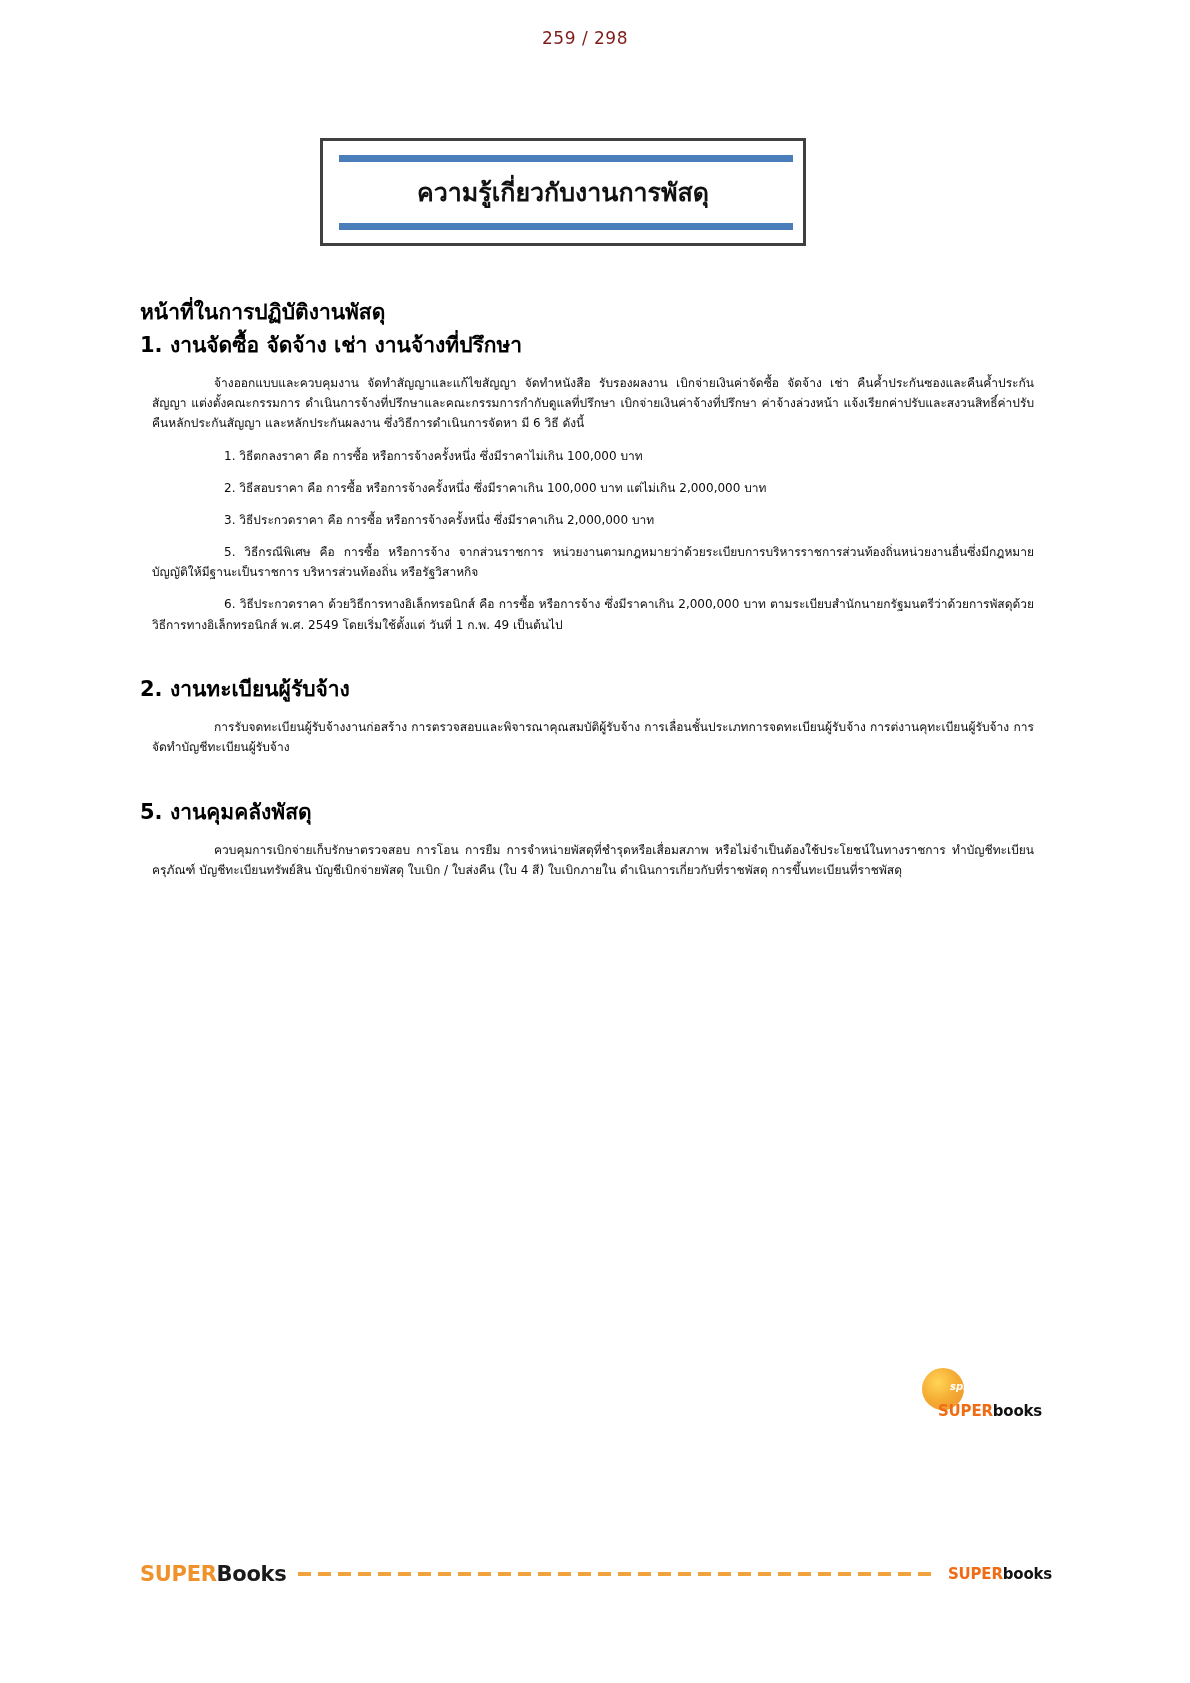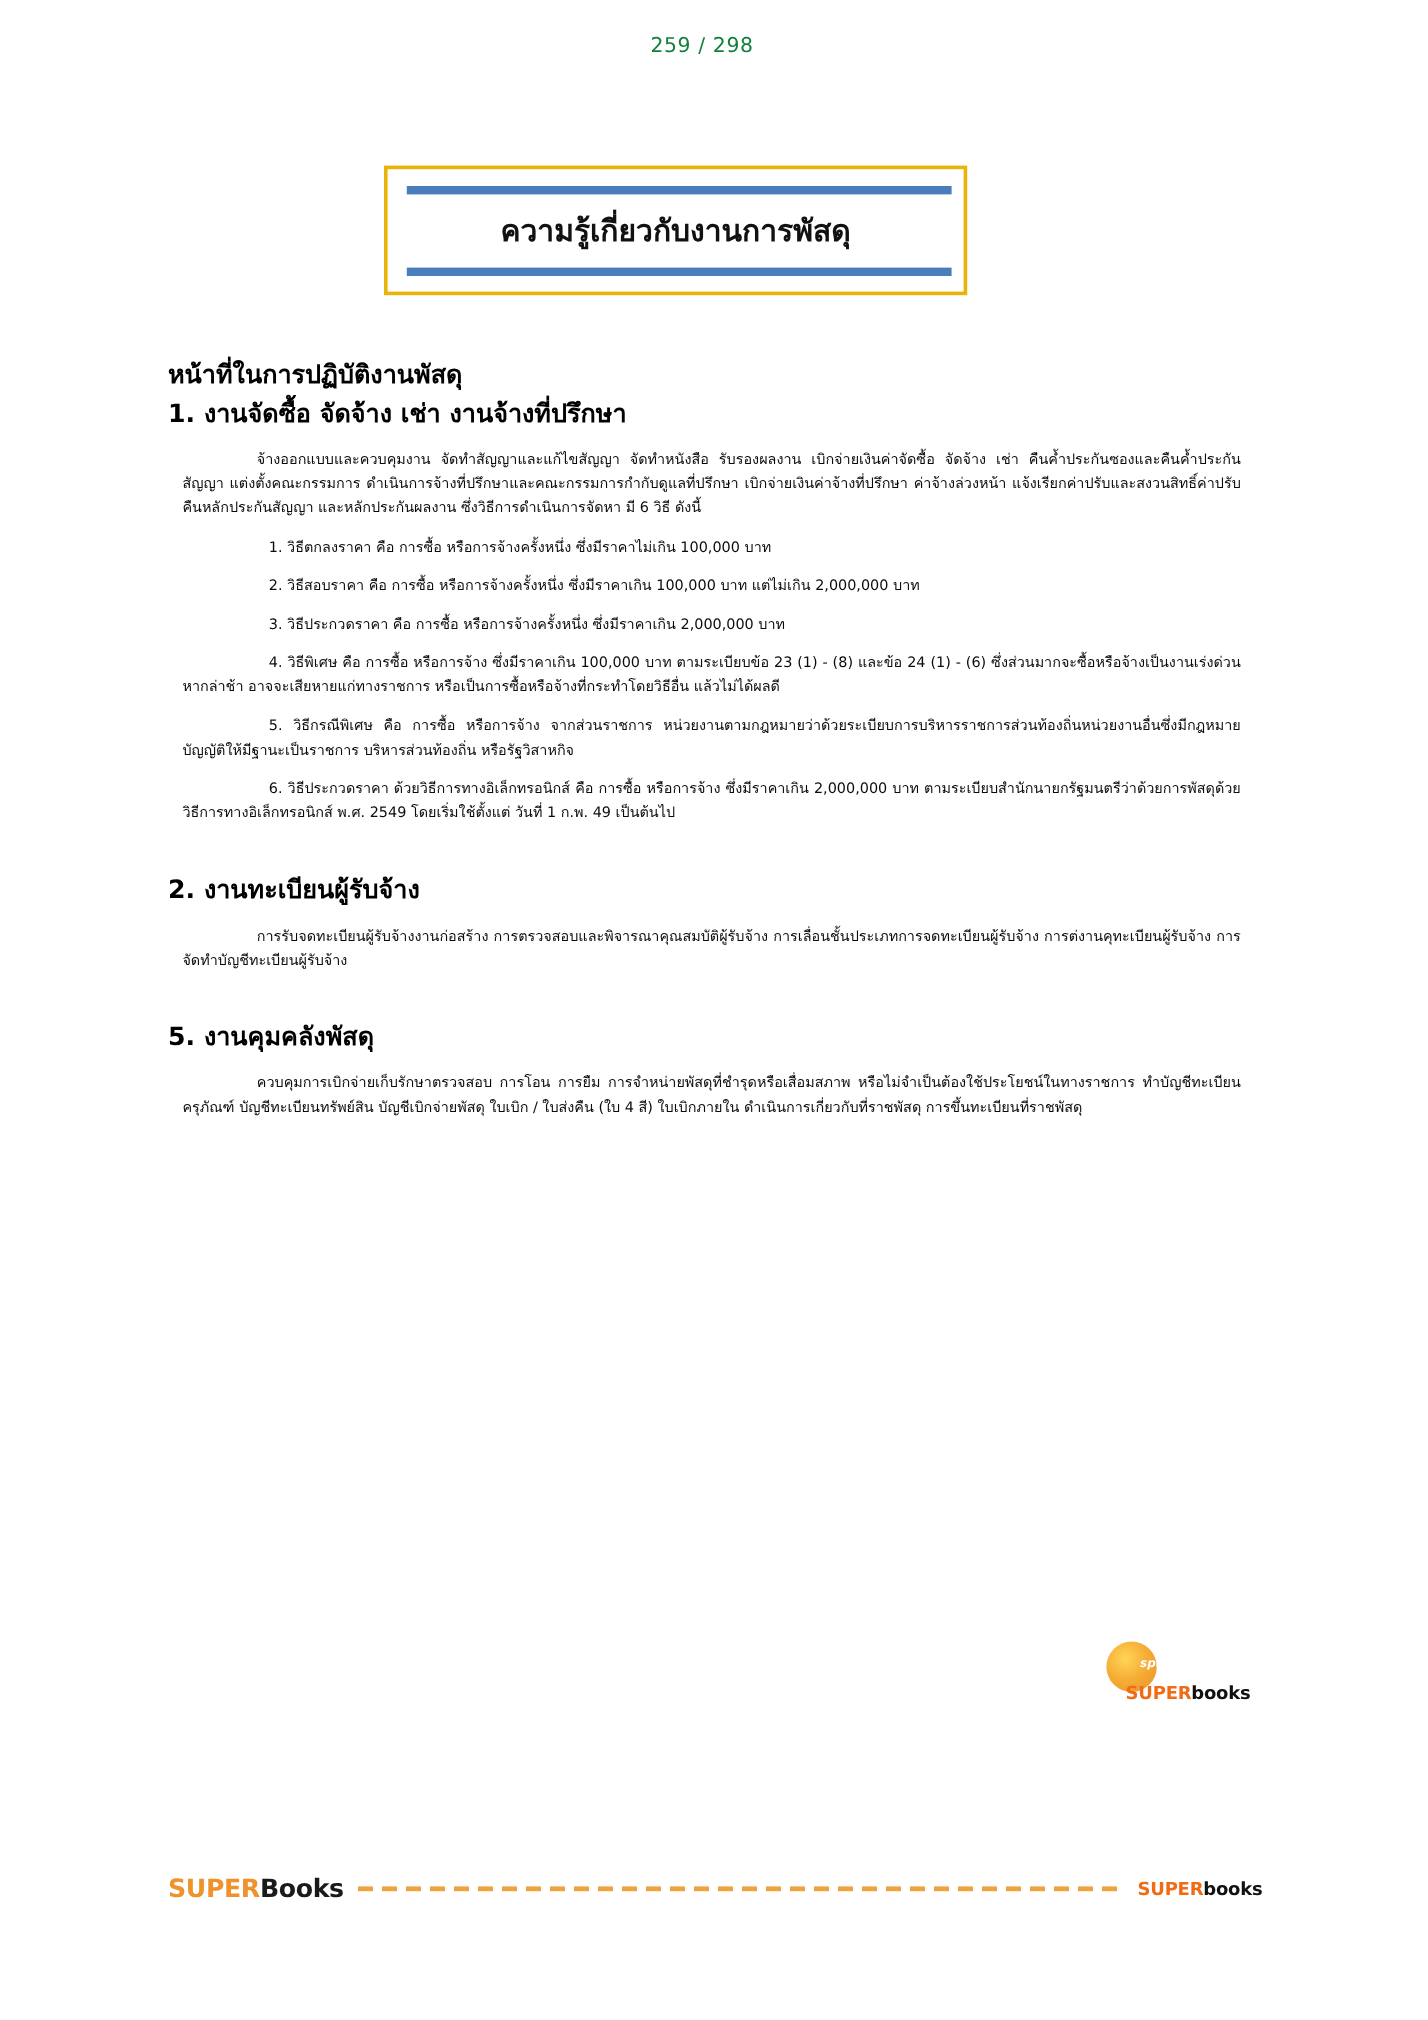--- a/index.html
+++ b/index.html
@@ -17,32 +17,32 @@
   }
 
   
   .page-indicator {
     position: absolute;
     top: 28px;
     left: 0;
     width: 1170px;
     text-align: center;
     font-size: 17px;
-    color: #15803d;
+    color: #7f1d1d;
     letter-spacing: 0.5px;
   }
 
   
   .title-box {
     position: absolute;
     left: 320px;
     top: 138px;
     width: 486px;
     height: 108px;
-    border: 3px solid #eab308;
+    border: 3px solid #404040;
     box-sizing: border-box;
     background: #ffffff;
   }
   .title-rule {
     position: absolute;
     left: 16px;
     right: 10px;
     height: 7px;
     background: #4a7ebb;
   }
@@ -177,21 +177,20 @@
 
 <div class="doc">
 
   <div class="h-sec">หน้าที่ในการปฏิบัติงานพัสดุ</div>
 
   <div class="h-sec">1. งานจัดซื้อ จัดจ้าง เช่า งานจ้างที่ปรึกษา</div>
   <p class="para indent">จ้างออกแบบและควบคุมงาน จัดทำสัญญาและแก้ไขสัญญา จัดทำหนังสือ รับรองผลงาน เบิกจ่ายเงินค่าจัดซื้อ จัดจ้าง เช่า คืนค้ำประกันซองและคืนค้ำประกันสัญญา แต่งตั้งคณะกรรมการ ดำเนินการจ้างที่ปรึกษาและคณะกรรมการกำกับดูแลที่ปรึกษา เบิกจ่ายเงินค่าจ้างที่ปรึกษา ค่าจ้างล่วงหน้า แจ้งเรียกค่าปรับและสงวนสิทธิ์ค่าปรับ คืนหลักประกันสัญญา และหลักประกันผลงาน  ซึ่งวิธีการดำเนินการจัดหา  มี  6 วิธี ดังนี้</p>
   <p class="para list">1. วิธีตกลงราคา คือ การซื้อ หรือการจ้างครั้งหนึ่ง ซึ่งมีราคาไม่เกิน 100,000 บาท</p>
   <p class="para list">2. วิธีสอบราคา คือ การซื้อ หรือการจ้างครั้งหนึ่ง ซึ่งมีราคาเกิน 100,000 บาท แต่ไม่เกิน 2,000,000 บาท</p>
   <p class="para list">3. วิธีประกวดราคา คือ การซื้อ หรือการจ้างครั้งหนึ่ง ซึ่งมีราคาเกิน 2,000,000 บาท</p>
-  <p class="para list">4. วิธีพิเศษ คือ การซื้อ หรือการจ้าง ซึ่งมีราคาเกิน 100,000 บาท ตามระเบียบข้อ 23 (1) - (8) และข้อ 24 (1) - (6) ซึ่งส่วนมากจะซื้อหรือจ้างเป็นงานเร่งด่วน หากล่าช้า อาจจะเสียหายแก่ทางราชการ หรือเป็นการซื้อหรือจ้างที่กระทำโดยวิธีอื่น แล้วไม่ได้ผลดี</p>
   <p class="para list">5. วิธีกรณีพิเศษ คือ การซื้อ หรือการจ้าง จากส่วนราชการ หน่วยงานตามกฎหมายว่าด้วยระเบียบการบริหารราชการส่วนท้องถิ่นหน่วยงานอื่นซึ่งมีกฎหมายบัญญัติให้มีฐานะเป็นราชการ บริหารส่วนท้องถิ่น หรือรัฐวิสาหกิจ</p>
   <p class="para list">6. วิธีประกวดราคา ด้วยวิธีการทางอิเล็กทรอนิกส์ คือ การซื้อ หรือการจ้าง ซึ่งมีราคาเกิน 2,000,000 บาท ตามระเบียบสำนักนายกรัฐมนตรีว่าด้วยการพัสดุด้วยวิธีการทางอิเล็กทรอนิกส์ พ.ศ. 2549 โดยเริ่มใช้ตั้งแต่ วันที่ 1 ก.พ. 49 เป็นต้นไป</p>
 
   <div class="block-gap-lg"></div>
 
   <div class="h-sec">2. งานทะเบียนผู้รับจ้าง</div>
   <p class="para indent">การรับจดทะเบียนผู้รับจ้างงานก่อสร้าง การตรวจสอบและพิจารณาคุณสมบัติผู้รับจ้าง การเลื่อนชั้นประเภทการจดทะเบียนผู้รับจ้าง การต่งานคุทะเบียนผู้รับจ้าง การจัดทำบัญชีทะเบียนผู้รับจ้าง</p>
 
   <div class="block-gap-lg"></div>
 

